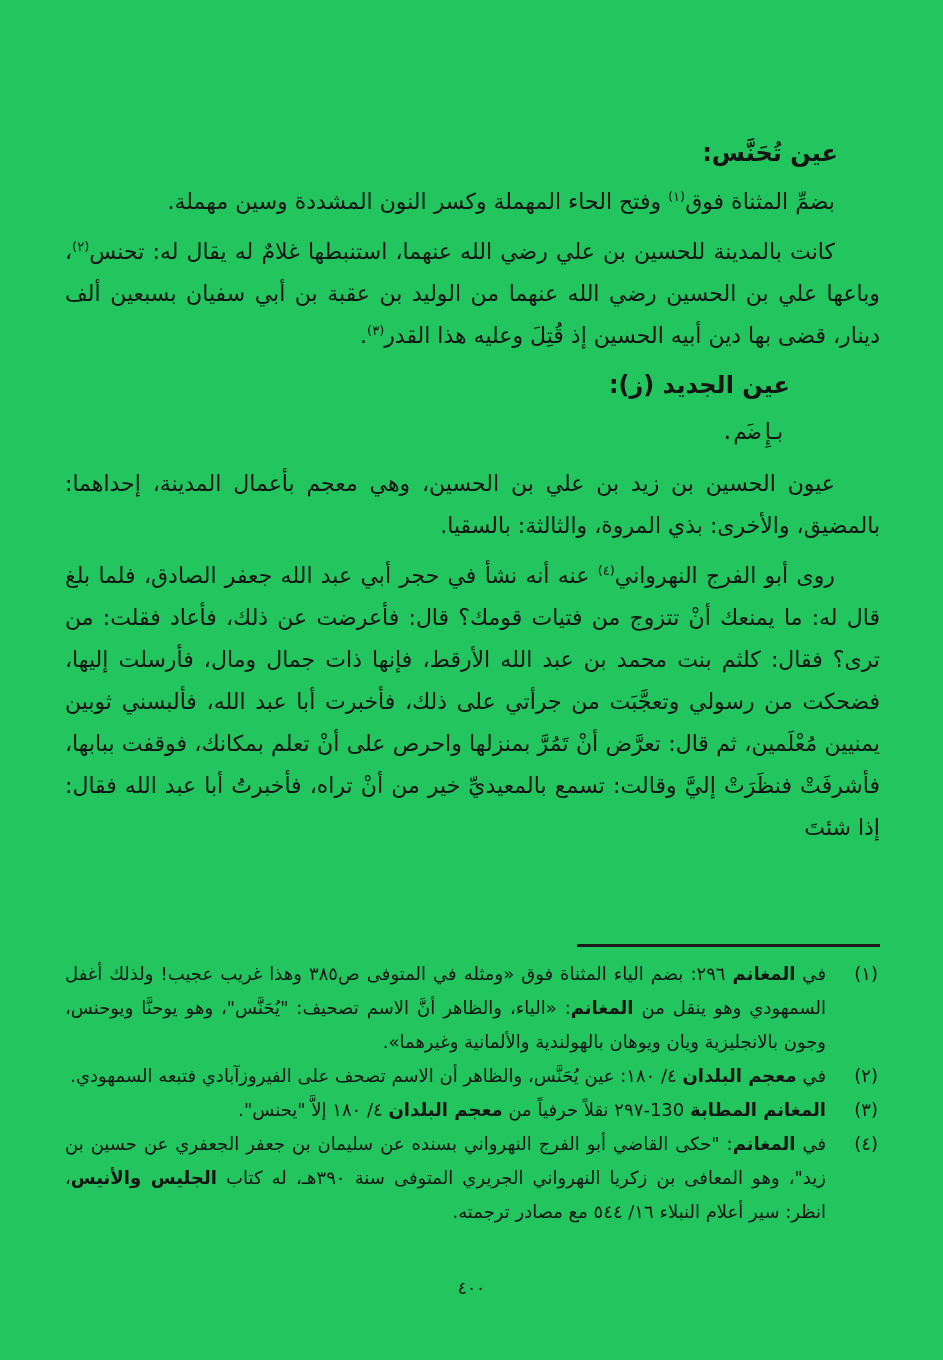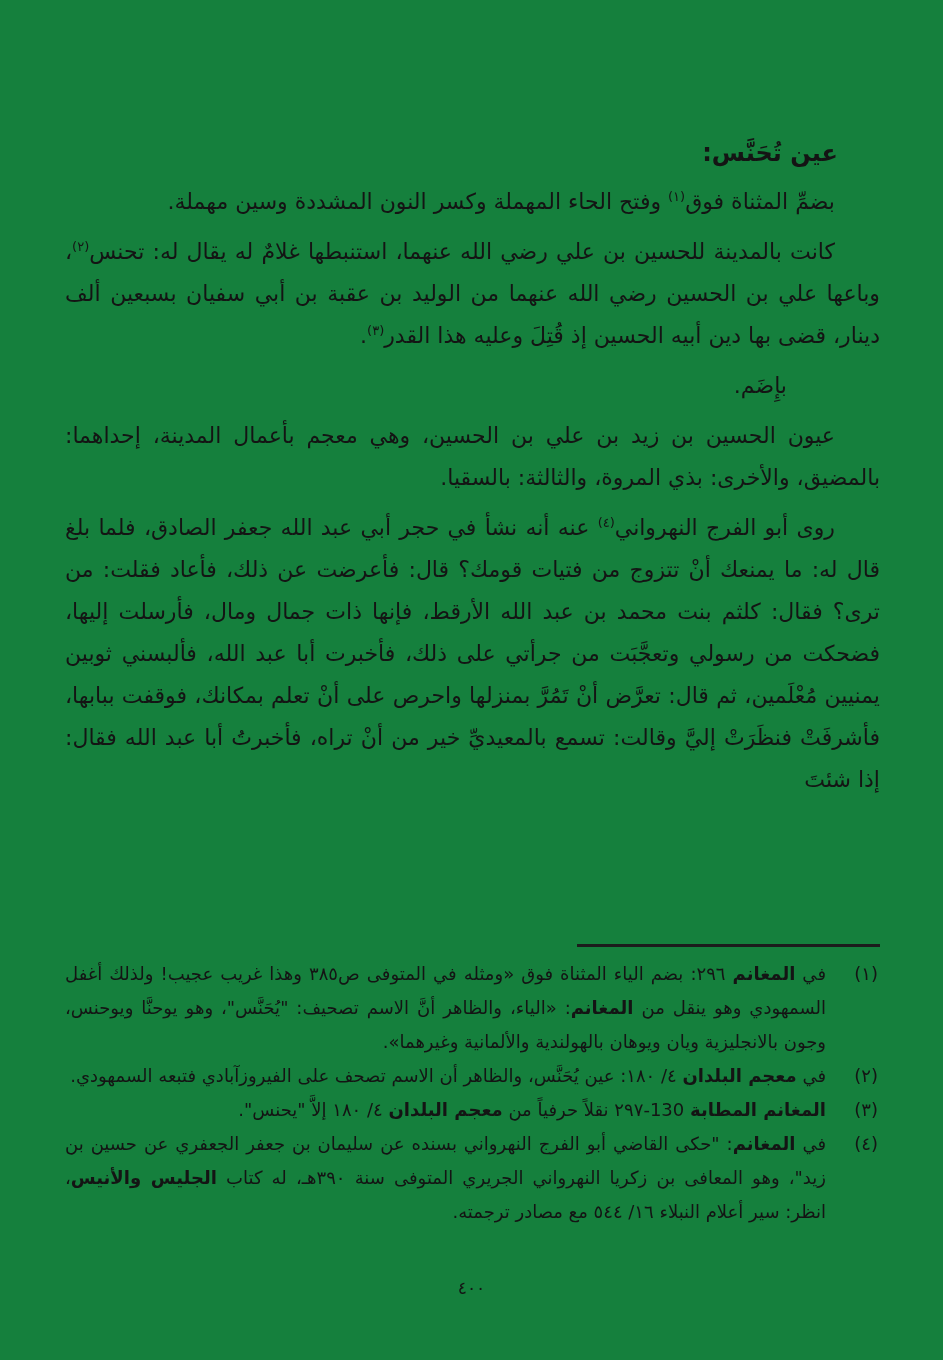--- a/index.html
+++ b/index.html
@@ -1,20 +1,20 @@
 <!DOCTYPE html>
 <html lang="ar" dir="rtl"><head>
 <meta charset="utf-8">
 <style>
   html,body { margin:0; padding:0; background:#e8e8e8; }
   .page {
     position:relative;
     width:943px; height:1360px;
     margin:0 auto;
-    background:#15803d;
+    background:#22c55e;
     color:#141414;
     font-family:"DejaVu Sans", sans-serif;
     overflow:hidden;
     direction:rtl;
   }
   .main {
     position:absolute;
     top:133px; right:63px; left:65px;
     height:812px;
     overflow:hidden;
@@ -30,21 +30,21 @@
   .h1 { padding-right:42px; }
   .h2 { padding-right:90px; }
   p.body {
     font-size:22px;
     line-height:42px;
     margin:0 0 8px 0;
     text-align:justify;
     text-justify:inter-word;
   }
   p.indent { text-indent:45px;margin-top:7px; }
-  p.badam { padding-right:93px; }
+  p.badam { padding-right:93px;font-family:Liberation Mono, monospace; }
   sup.ref {
     font-size:13px;
     line-height:0;
     vertical-align:super;
   }
   .separator {
     position:absolute;
     top:944px; right:63px;
     width:303px; height:0;
     border-top:3px solid #1c1c1c;
@@ -78,20 +78,21 @@
 </style>
 </head>
 <body>
 
 <div class="page">
 
   <div class="main" lang="ar">
     <div class="h h1">عين تُحَنَّس:</div>
     <p class="body indent"><span>بضمِّ المثناة فوق</span><sup class="ref">(١)</sup><span> وفتح الحاء المهملة وكسر النون المشددة وسين مهملة.</span></p>
     <p class="body indent"><span>كانت بالمدينة للحسين بن علي رضي الله عنهما، استنبطها غلامٌ له يقال له: تحنس</span><sup class="ref">(٢)</sup><span>، وباعها علي بن الحسين رضي الله عنهما من الوليد بن عقبة بن أبي سفيان بسبعين ألف دينار، قضى بها دين أبيه الحسين إذ قُتِلَ وعليه هذا القدر</span><sup class="ref">(٣)</sup><span>.</span></p>
+    <div class="h h2">عين الجديد (ز):</div>
     <p class="body badam">بإِضَم.</p>
     <p class="body indent"><span>عيون الحسين بن زيد بن علي بن الحسين، وهي معجم بأعمال المدينة، إحداهما: بالمضيق، والأخرى: بذي المروة، والثالثة: بالسقيا.</span></p>
     <p class="body indent"><span>روى أبو الفرج النهرواني</span><sup class="ref">(٤)</sup><span> عنه أنه نشأ في حجر أبي عبد الله جعفر الصادق، فلما بلغ قال له: ما يمنعك أنْ تتزوج من فتيات قومك؟ قال: فأعرضت عن ذلك، فأعاد فقلت: من ترى؟ فقال: كلثم بنت محمد بن عبد الله الأرقط، فإنها ذات جمال ومال، فأرسلت إليها، فضحكت من رسولي وتعجَّبَت من جرأتي على ذلك، فأخبرت أبا عبد الله، فألبسني ثوبين يمنيين مُعْلَمين، ثم قال: تعرَّض أنْ تَمُرَّ بمنزلها واحرص على أنْ تعلم بمكانك، فوقفت ببابها، فأشرفَتْ فنظَرَتْ إليَّ وقالت: تسمع بالمعيديِّ خير من أنْ تراه، فأخبرتُ أبا عبد الله فقال: إذا شئتَ</span></p>
   </div>
 
   <div class="separator"></div>
 
   <div class="footnotes" lang="ar">
     <div class="fn">
       <span class="fn-num">(١)</span>

